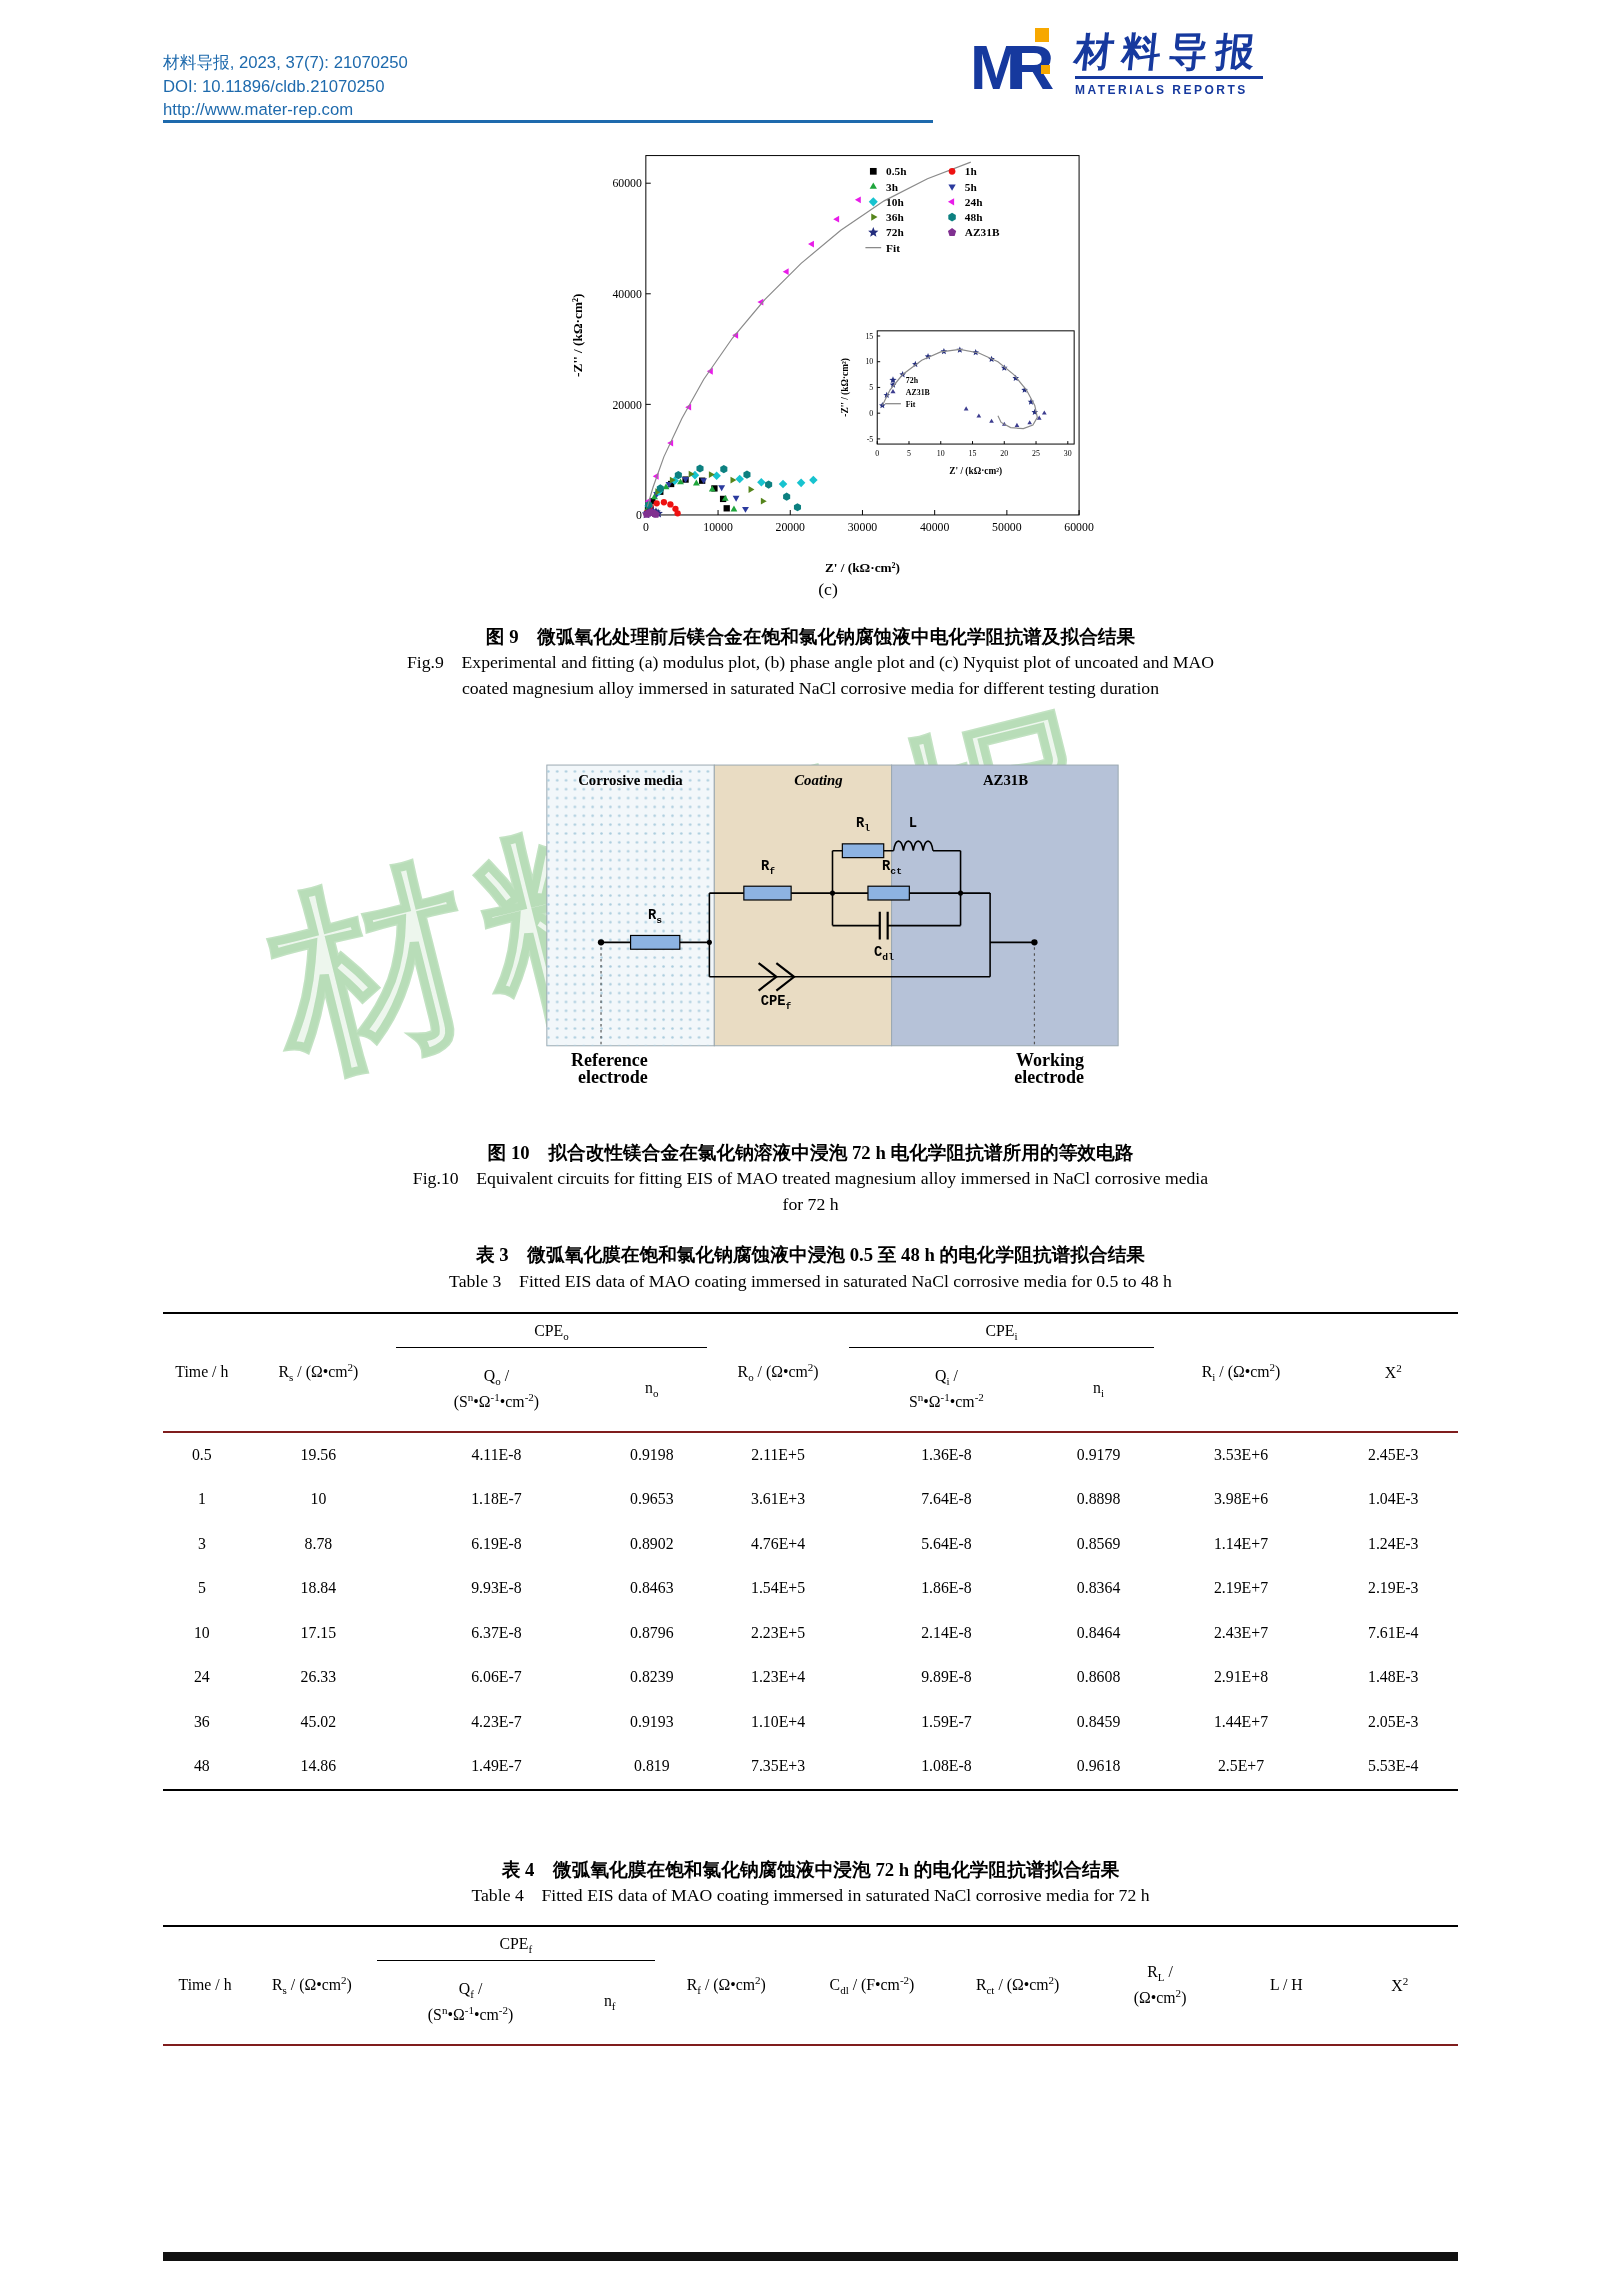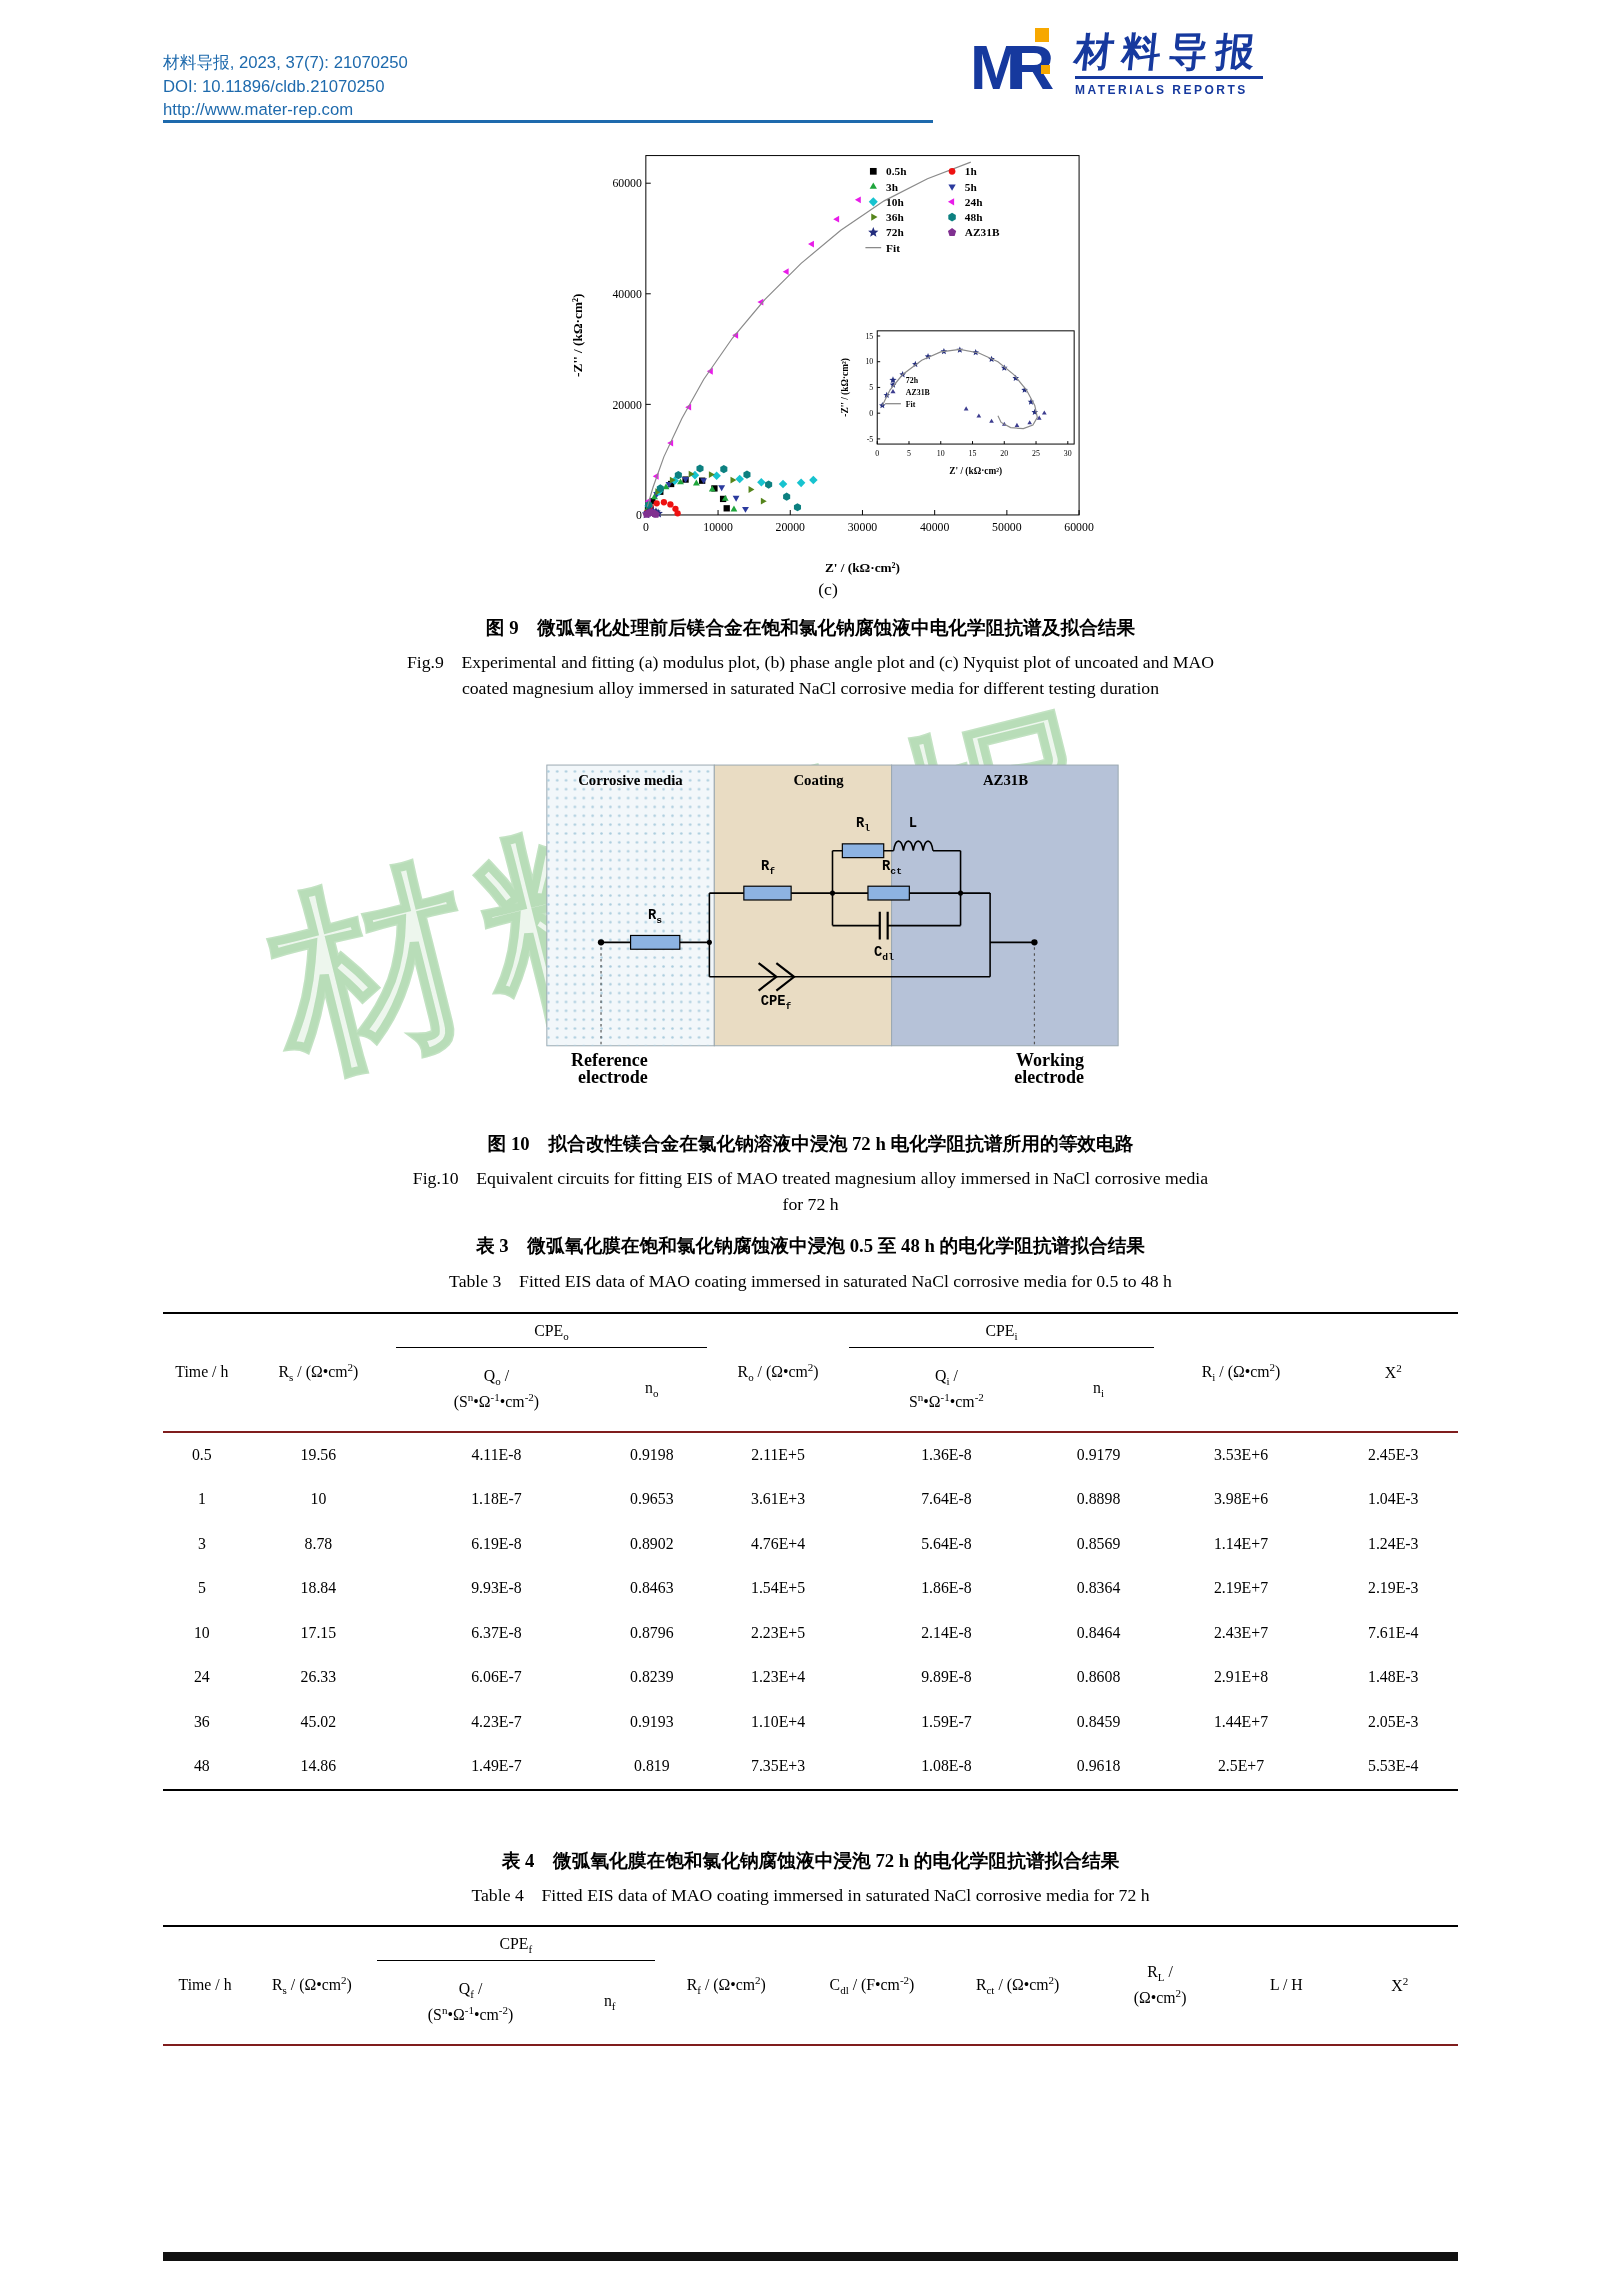--- a/index.html
+++ b/index.html
@@ -20,21 +20,21 @@
   .logo-right{margin-left:9.9px;padding-top:3.9px;}
   .logo-cn{font-size:39px;font-weight:bold;letter-spacing:7.9px;transform:skewX(-6deg);line-height:43px;}
   .logo-line{height:3px;background:#16399e;margin:3px 0 3.9px 0;}
   .logo-en{font-family:"Liberation Sans","DejaVu Sans",sans-serif;font-size:12px;font-weight:bold;letter-spacing:2.5px;}
   
   .watermark{left:246px;top:867px;font-size:197px;font-weight:bold;letter-spacing:17.7px;white-space:nowrap;
              transform:rotate(-14deg);transform-origin:left top;color:rgba(140,200,140,0.16);
              -webkit-text-stroke:3px rgba(120,190,120,0.45);pointer-events:none;z-index:0;}
   
   .cap{left:163px;width:1295px;text-align:center;}
-  .cap-cn{font-size:18.7px;font-weight:600;}
+  .cap-cn{font-size:18.7px;font-weight:600;margin-top:9px;}
   .cap-en{font-size:17.7px;}
   .panel-letter{left:552px;width:552px;text-align:center;font-size:17.7px;top:579px;}
   
   .circuit{left:537px;top:760px;width:591px;height:345px;}
   .clabel{position:absolute;transform:translateX(-50%);font-size:13.8px;font-weight:bold;white-space:nowrap;font-family:Liberation Mono, monospace;}
   .region-label{position:absolute;text-align:center;font-size:14.8px;font-weight:bold;top:11.8px;}
   .elabel{position:absolute;text-align:right;font-size:18px;font-weight:bold;line-height:16.7px;top:292px;}
   sub{font-size:70%;}  sup{font-size:70%;}
   
   .datatable{position:absolute;border-collapse:collapse;width:1295px;font-size:15.8px;table-layout:fixed;}
@@ -365,21 +365,21 @@
 
     <circle cx="65" cy="185" r="3.2" fill="#000"></circle>
     <circle cx="175" cy="185" r="2.6" fill="#000"></circle>
     <circle cx="300" cy="135" r="2.6" fill="#000"></circle>
     <circle cx="430" cy="135" r="2.6" fill="#000"></circle>
     <circle cx="505" cy="185" r="3.2" fill="#000"></circle>
 
     <path d="M65,190 V290 M505,190 V290" stroke="#555" stroke-width="1.2" stroke-dasharray="2.5,3.5" fill="none"></path>
   </svg>
   <div class="region-label" style="left:9.9px;width:167px;">Corrosive media</div>
-  <div class="region-label" style="left:177px;width:209px;">Coating</div>
+  <div class="region-label" style="left:177px;width:209px;font-style:italic;">Coating</div>
   <div class="region-label" style="left:355px;width:227px;">AZ31B</div>
   <div class="clabel" style="left:118px;top:148px;">R<sub>s</sub></div>
   <div class="clabel" style="left:231px;top:99px;">R<sub>f</sub></div>
   <div class="clabel" style="left:326px;top:56px;">R<sub>l</sub></div>
   <div class="clabel" style="left:376px;top:56px;">L</div>
   <div class="clabel" style="left:355px;top:99px;">R<sub>ct</sub></div>
   <div class="clabel" style="left:347px;top:185px;">C<sub>dl</sub></div>
   <div class="clabel" style="left:239px;top:234px;">CPE<sub>f</sub></div>
   <div class="elabel" style="left:17.7px;width:93px;">Reference electrode</div>
   <div class="elabel" style="left:448px;width:99px;">Working electrode</div>

